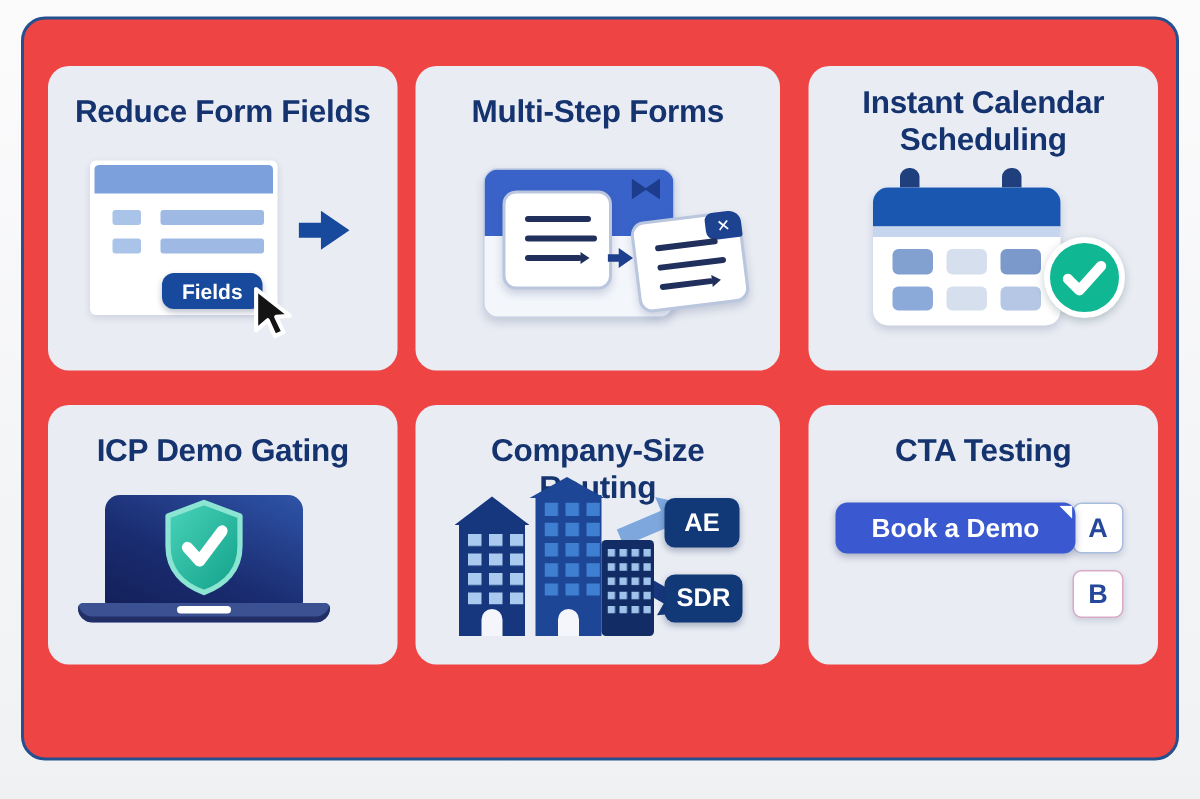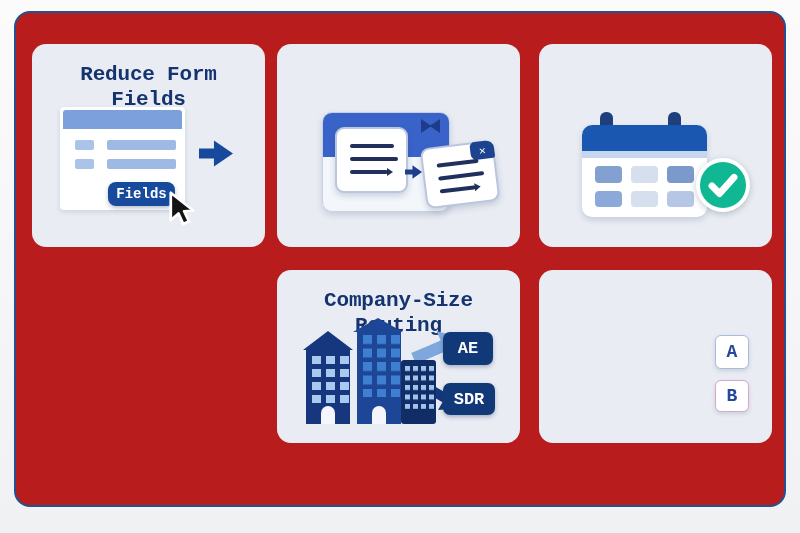--- a/index.html
+++ b/index.html
@@ -4,21 +4,21 @@
 <style>
   * { margin:0; padding:0; box-sizing:border-box; }
   html,body { width:800px; height:533px; overflow:hidden; }
   body {
     font-family:"Liberation Sans","DejaVu Sans",sans-serif;
     background:linear-gradient(180deg,#fbfbfc 0%,#f0f1f3 100%);
     position:relative;
   }
   .panel {
     position:absolute; left:14px; top:11px; width:772px; height:496px;
-    background:#b91c1c; border:2.5px solid #24508f; border-radius:16px;font-family:Liberation Mono, monospace;
+    background:#ef4444; border:2.5px solid #24508f; border-radius:16px;
   }
   .card {
     position:absolute; background:#e9ecf3; border-radius:14px;
   }
   .c1 { left:16px;  top:31px;  width:233px; height:203px; }
   .c2 { left:261px; top:31px;  width:243px; height:203px; }
   .c3 { left:523px; top:31px;  width:233px; height:203px; }
   .c4 { left:16px;  top:257px; width:233px; height:173px; }
   .c5 { left:261px; top:257px; width:243px; height:173px; }
   .c6 { left:523px; top:257px; width:233px; height:173px; }
@@ -172,40 +172,42 @@
         <div class="submit-btn">Fields</div>
       </div>
       <svg class="cursor-svg" viewBox="0 0 24 28">
         <path d="M3 1 L3 23 L9.2 17.6 L13 26 L17.6 23.9 L13.7 15.8 L21 15.2 Z" fill="#141414" stroke="#ffffff" stroke-width="2.2" stroke-linejoin="round"></path>
       </svg>
       <div class="big-arrow"></div>
     </div>
   </section>
 
   <section class="card c2">
+    <h2 class="card-title">Multi-Step Forms</h2>
     <div class="illus">
       <div class="msf-back">
         <div class="bowtie"></div>
       </div>
       <div class="step-card step-a">
         <span class="tline l1"></span>
         <span class="tline l2"></span>
         <span class="tline l3 tip"></span>
       </div>
       <div class="mini-arrow"></div>
       <div class="step-card step-b">
         <div class="close-badge">✕</div>
         <span class="tline l1"></span>
         <span class="tline l2"></span>
         <span class="tline l3 tip"></span>
       </div>
     </div>
   </section>
 
   <section class="card c3">
+    <h2 class="card-title">Instant Calendar Scheduling</h2>
     <div class="illus">
       <span class="cal-ring ring1"></span>
       <span class="cal-ring ring2"></span>
       <div class="calendar">
         <div class="cal-header"></div>
         <div class="cal-strip"></div>
         <div class="cal-cells">
           <span></span>
           <span></span>
           <span></span>
@@ -215,20 +217,39 @@
         </div>
       </div>
       <div class="check-circle">
         <svg viewBox="0 0 54 54" width="46" height="46" style="position:absolute;left:0;top:0;">
           <polyline points="14,28 23,37 40,18" fill="none" stroke="#ffffff" stroke-width="8" stroke-linecap="round" stroke-linejoin="round"></polyline>
         </svg>
       </div>
     </div>
   </section>
 
+  <section class="card c4">
+    <h2 class="card-title">ICP Demo Gating</h2>
+    <div class="illus">
+      <div class="laptop-screen"></div>
+      <svg class="shield-svg" viewBox="0 0 56 64">
+        <defs>
+          <linearGradient id="tealGrad" x1="0" y1="0" x2="1" y2="1">
+            <stop offset="0" stop-color="#49d4ba"></stop>
+              <stop offset="1" stop-color="#12a089"></stop>
+          </linearGradient>
+        </defs>
+        <path d="M28 2 L52 11 V31 C52 47 42 57 28 62 C14 57 4 47 4 31 V11 Z" fill="url(#tealGrad)" stroke="#8ce5d2" stroke-width="3.5" stroke-linejoin="round"></path>
+        <polyline points="17,32 25,41 40,21" fill="none" stroke="#ffffff" stroke-width="7.5" stroke-linecap="round" stroke-linejoin="round"></polyline>
+      </svg>
+      <div class="laptop-base">
+        <span class="laptop-notch"></span>
+      </div>
+    </div>
+  </section>
 
   <section class="card c5">
     <h2 class="card-title">Company-Size Routing</h2>
     <div class="illus">
       <svg class="city-svg" viewBox="0 0 202 132">
         <defs>
           <pattern id="winL" width="14" height="13" patternUnits="userSpaceOnUse" x="19" y="52">
             <rect width="9" height="8" fill="#a9c9ee"></rect>
           </pattern>
           <pattern id="winC" width="14" height="13.5" patternUnits="userSpaceOnUse" x="70" y="31">
@@ -259,19 +280,21 @@
 
         <rect x="108" y="56" width="35" height="64" rx="3" fill="#122c66"></rect>
         <rect x="112" y="62" width="29" height="43" fill="url(#winR)"></rect>
       </svg>
       <div class="route-badge badge-ae">AE</div>
       <div class="route-badge badge-sdr">SDR</div>
     </div>
   </section>
 
   <section class="card c6">
-    <div class="illus">
+    <h2 class="card-title">CTA Testing</h2>
+    <div class="illus">
+      <div class="cta-btn cta-a">Book a Demo</div>
       <div class="cta-tag tag-a">A</div>
       <div class="cta-tag tag-b">B</div>
     </div>
   </section>
 
 </div>
 
 </body></html>

